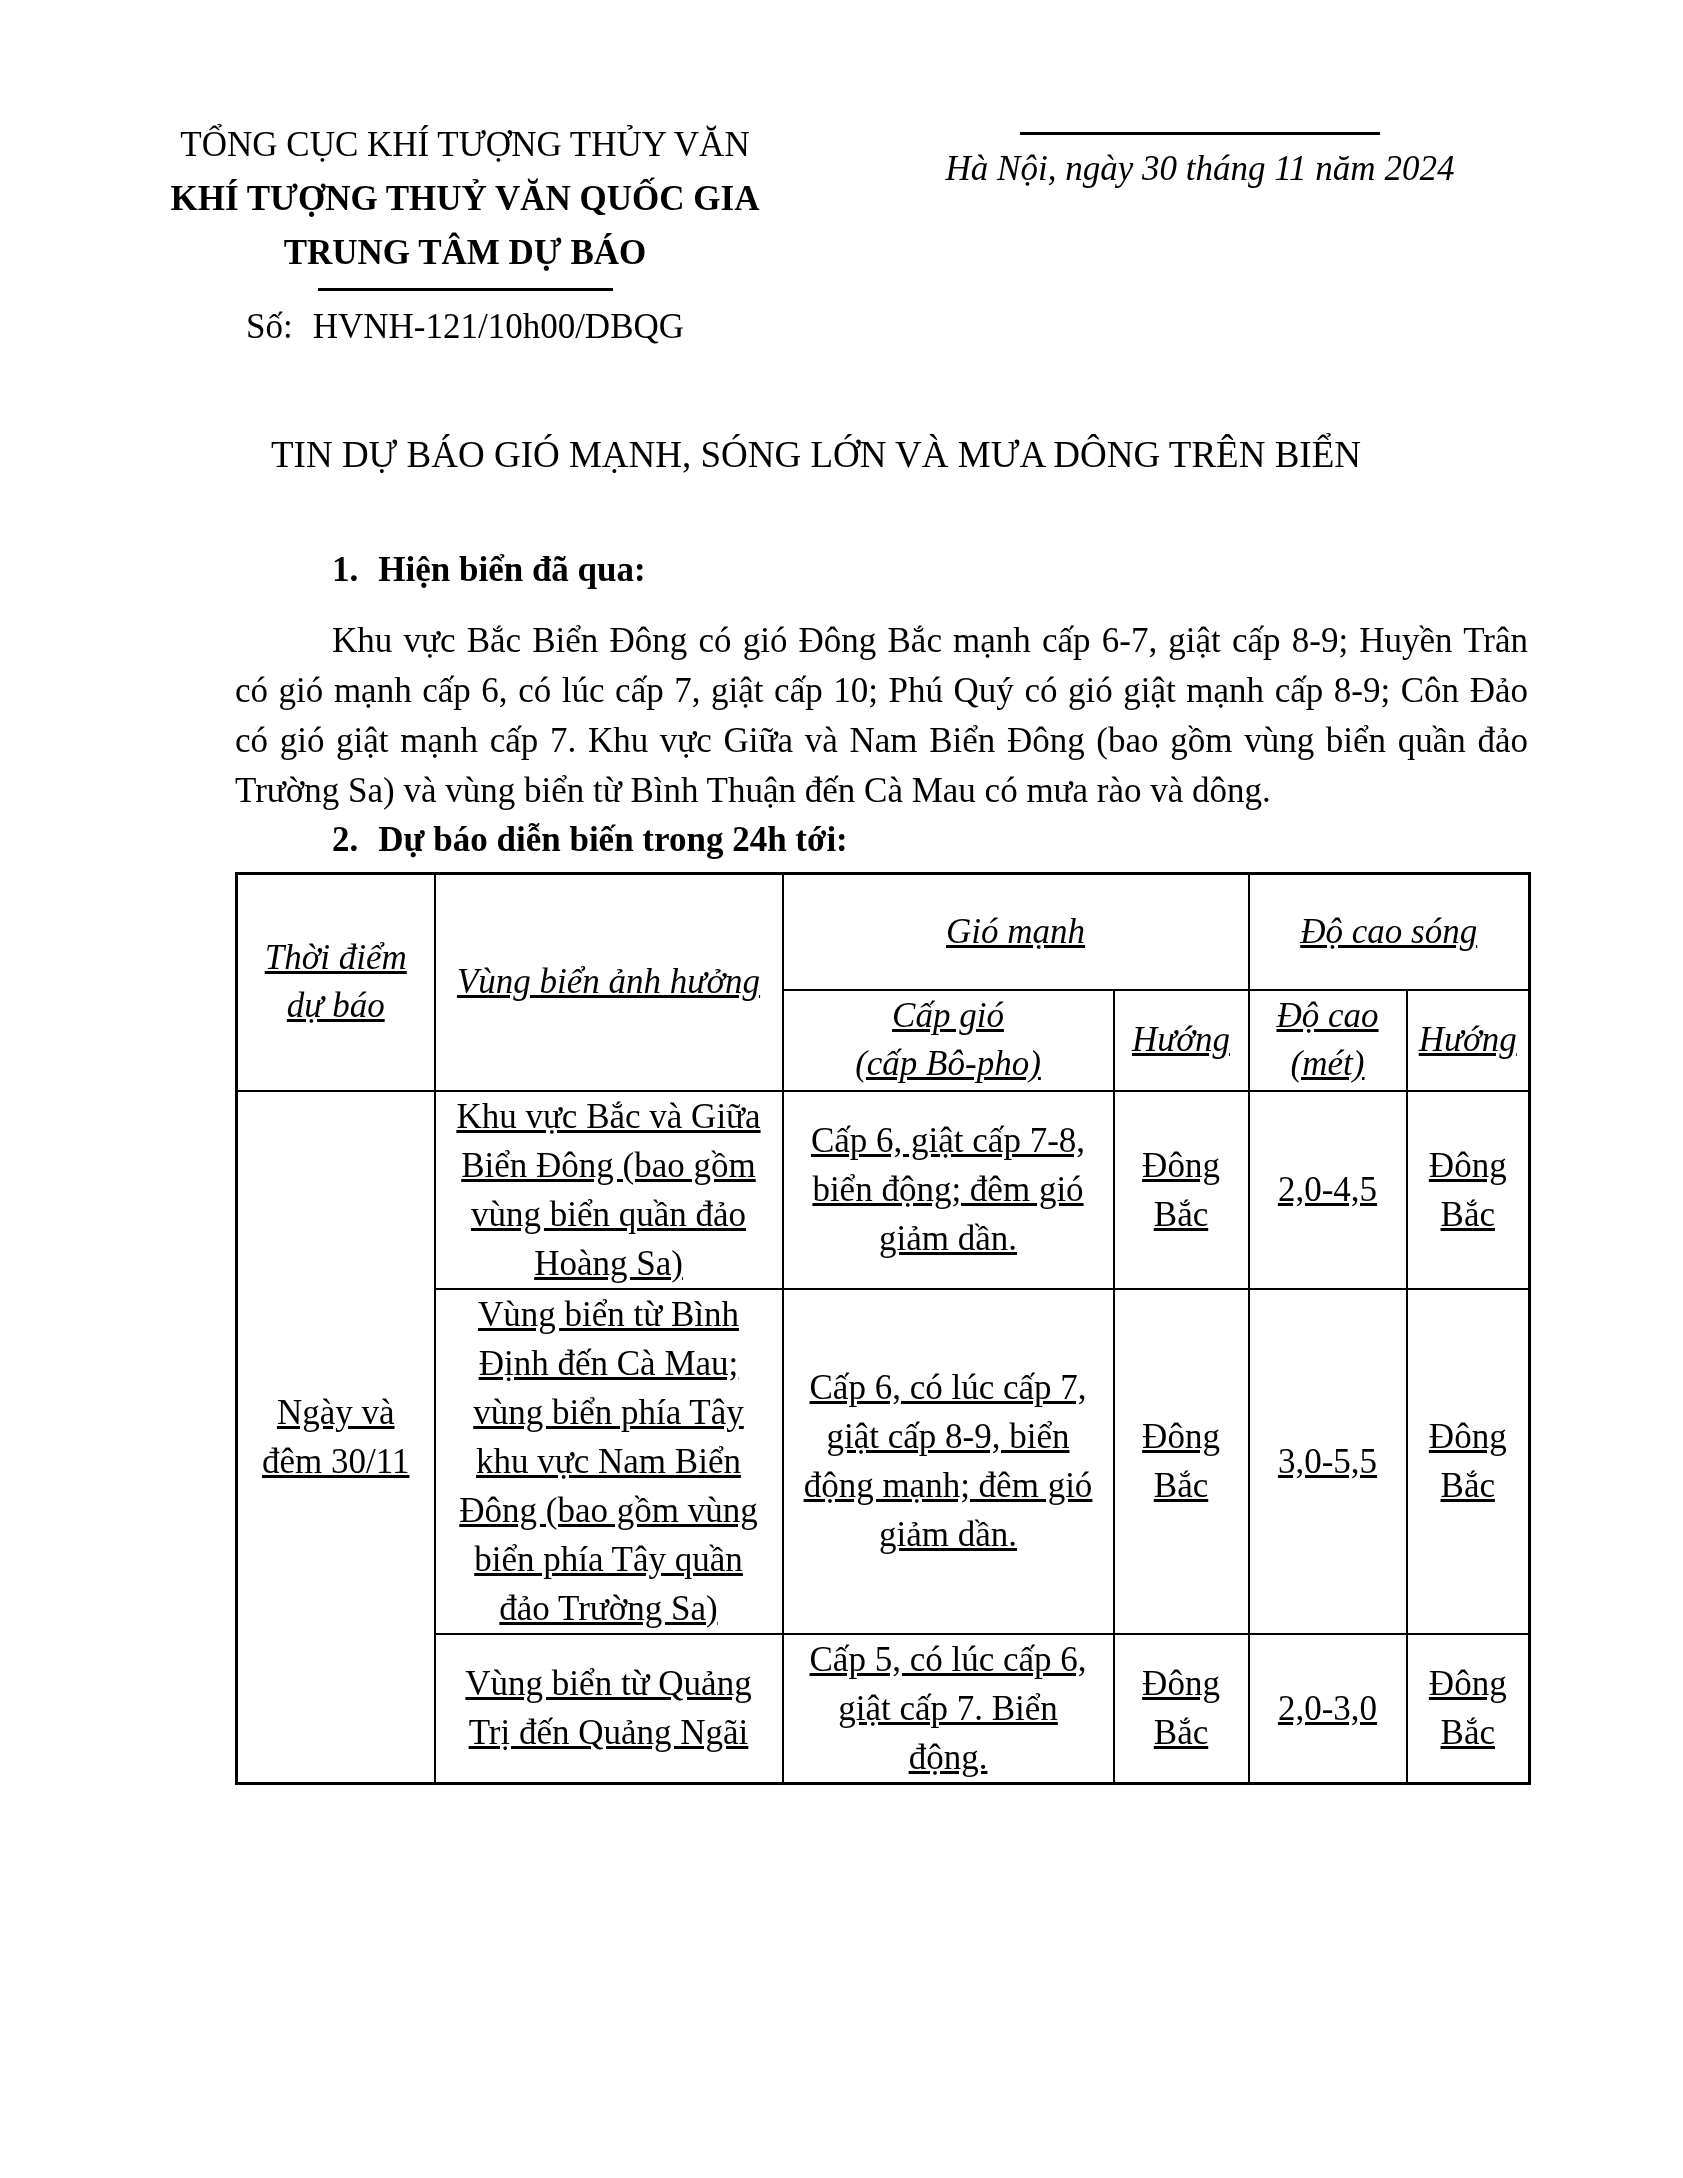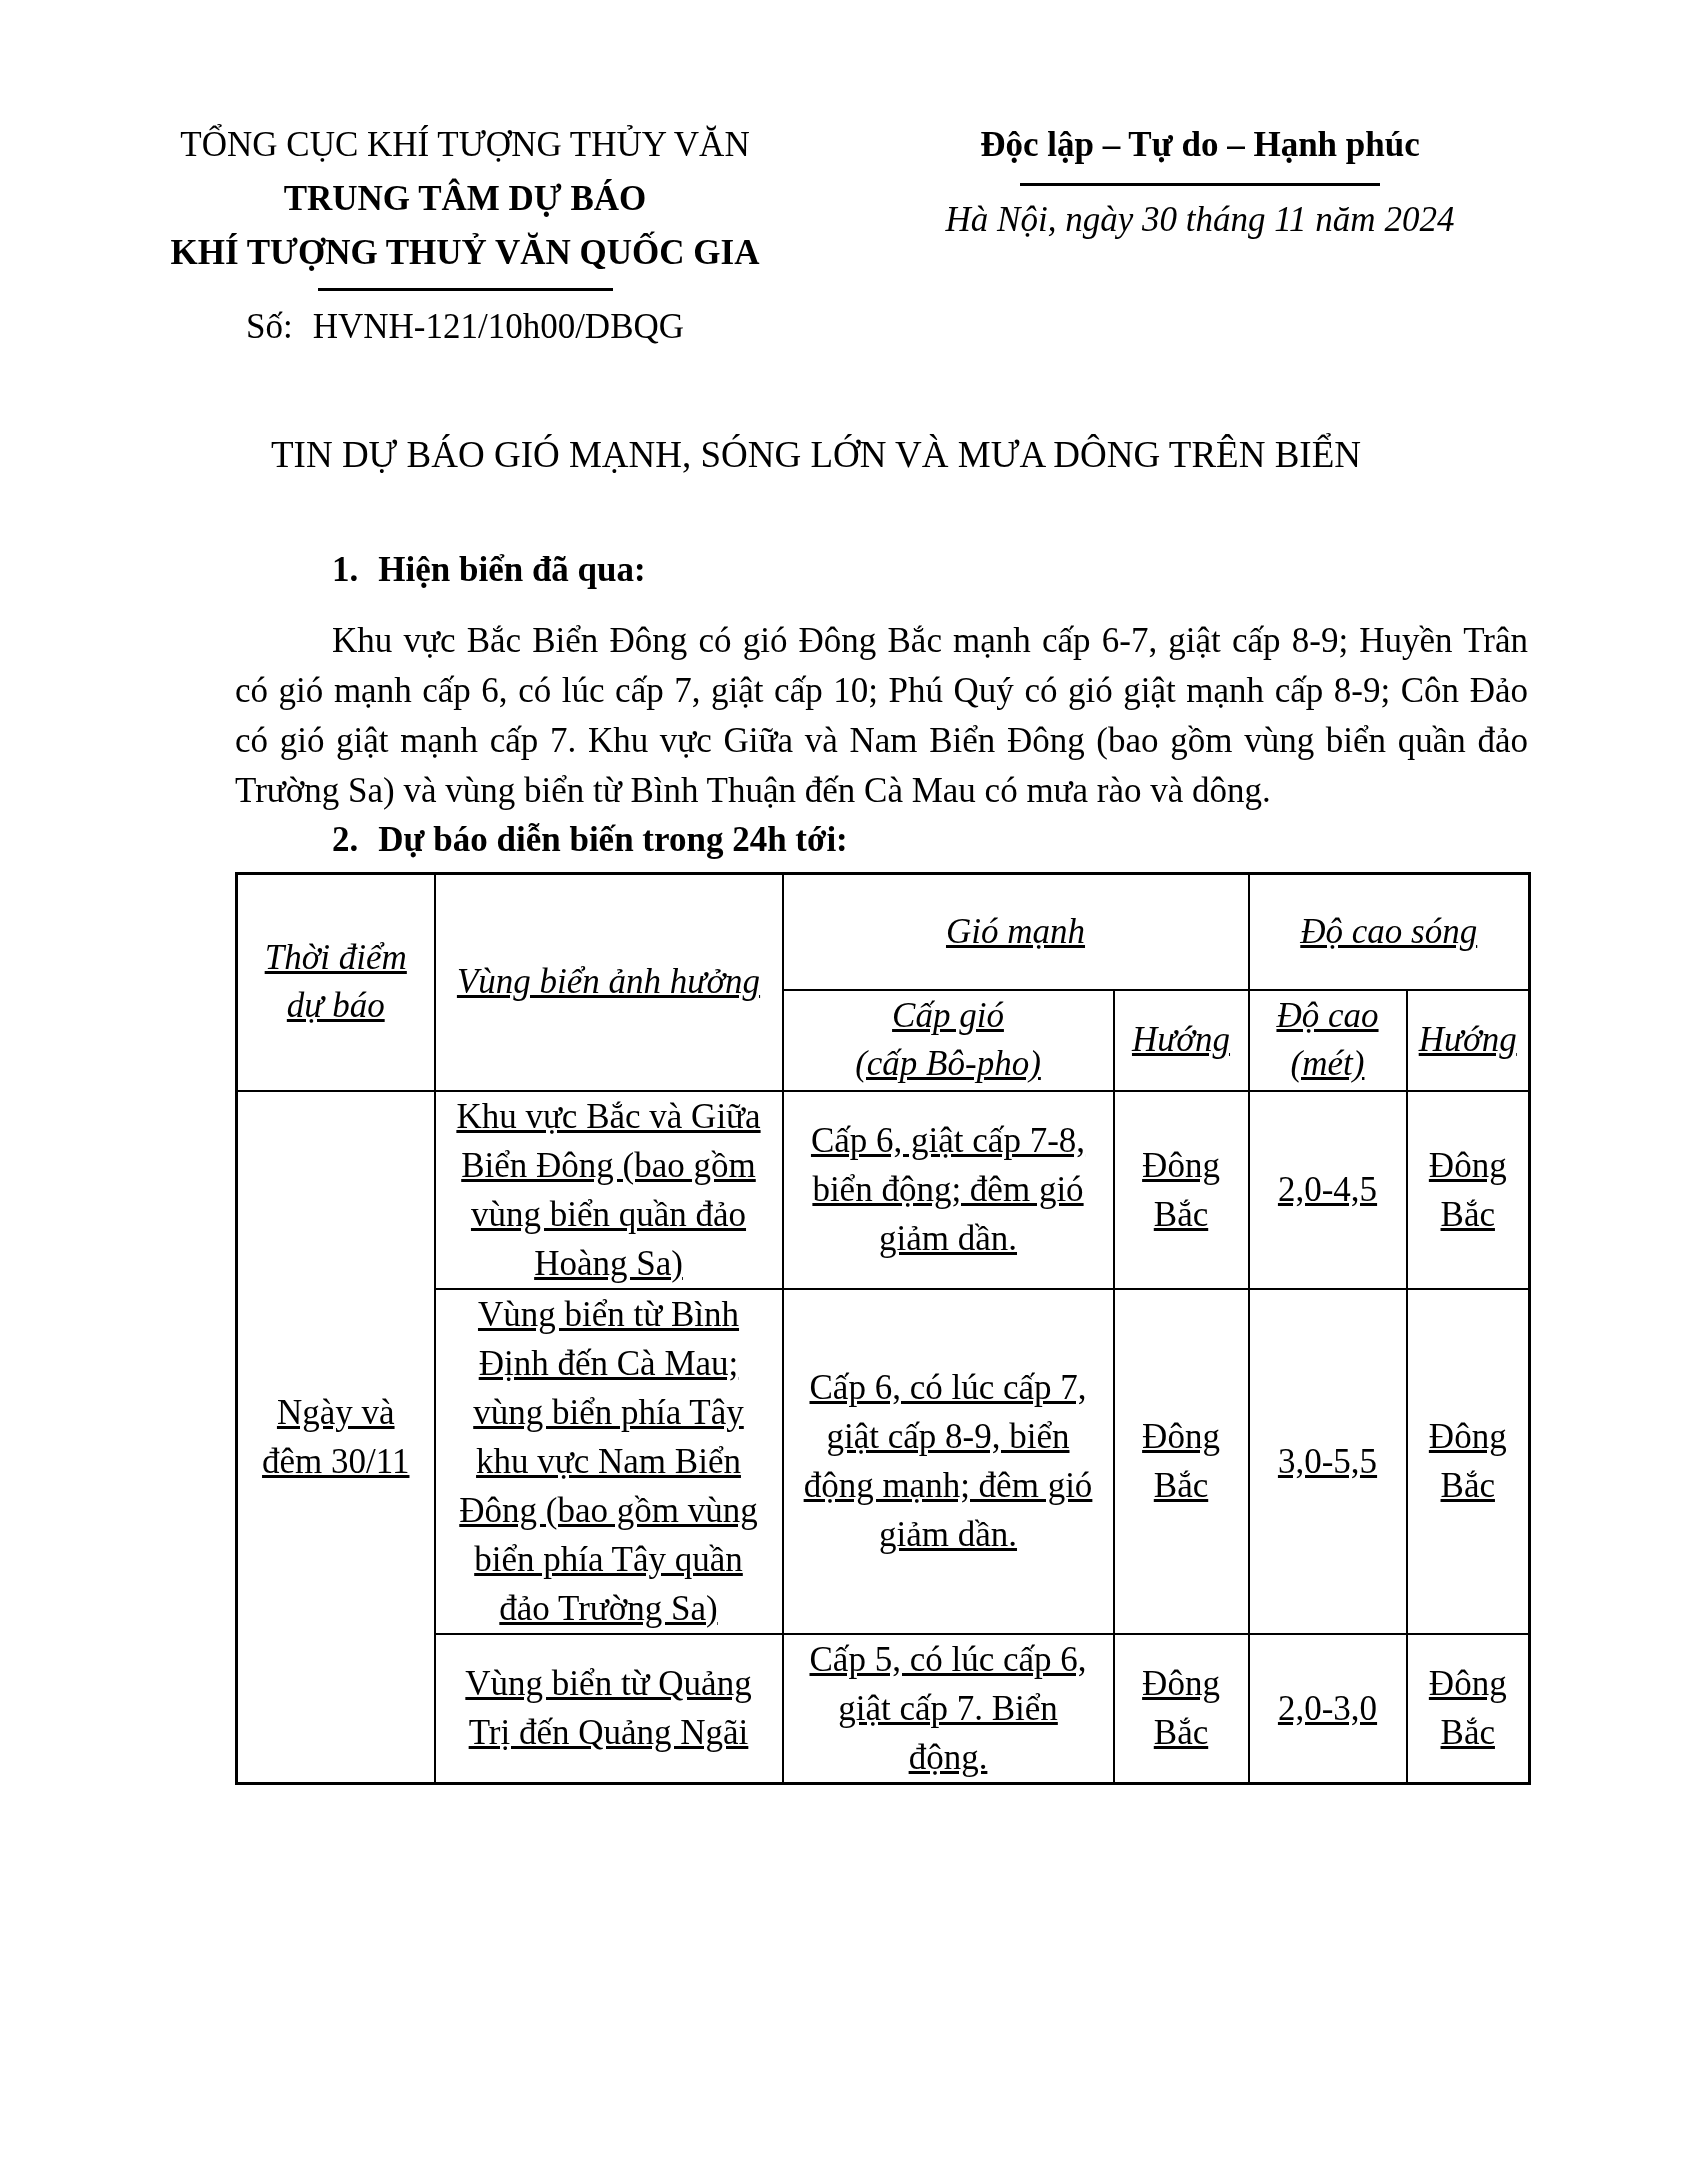--- a/index.html
+++ b/index.html
@@ -76,30 +76,29 @@
   tr.r-body2 { height: 328px; }
   tr.r-body3 { height: 149px; }
 </style>
 </head>
 <body>
 
 <div class="page">
 
   <div class="abs header-left center">
     <div class="hline">TỔNG CỤC KHÍ TƯỢNG THỦY VĂN</div>
+    <div class="hline bold">KHÍ TƯỢNG THUỶ VĂN QUỐC GIA</div>
     <div class="hline bold">TRUNG TÂM DỰ BÁO</div>
-    <div class="hline bold">KHÍ TƯỢNG THUỶ VĂN QUỐC GIA</div>
     <div class="rule rule-left"></div>
     <div class="doc-number">
       <span>Số:</span><span class="num">HVNH-121/10h00/DBQG</span>
     </div>
   </div>
 
   <div class="abs header-right center">
-    <div class="hline bold">Độc lập – Tự do – Hạnh phúc</div>
     <div class="rule rule-right"></div>
     <div class="date-line italic">Hà Nội, ngày 30 tháng 11 năm 2024</div>
   </div>
 
   <div class="abs doc-title">TIN DỰ BÁO GIÓ MẠNH, SÓNG LỚN VÀ MƯA DÔNG TRÊN BIỂN</div>
 
   <div class="abs section-heading s1-heading">
     <span>1.</span><span class="h-text">Hiện biển đã qua:</span>
   </div>
   <div class="abs body-paragraph">Khu vực Bắc Biển Đông có gió Đông Bắc mạnh cấp 6-7, giật cấp 8-9; Huyền Trân có gió mạnh cấp 6, có lúc cấp 7, giật cấp 10; Phú Quý có gió giật mạnh cấp 8-9; Côn Đảo có gió giật mạnh cấp 7. Khu vực Giữa và Nam Biển Đông (bao gồm vùng biển quần đảo Trường Sa) và vùng biển từ Bình Thuận đến Cà Mau có mưa rào và dông.</div>

